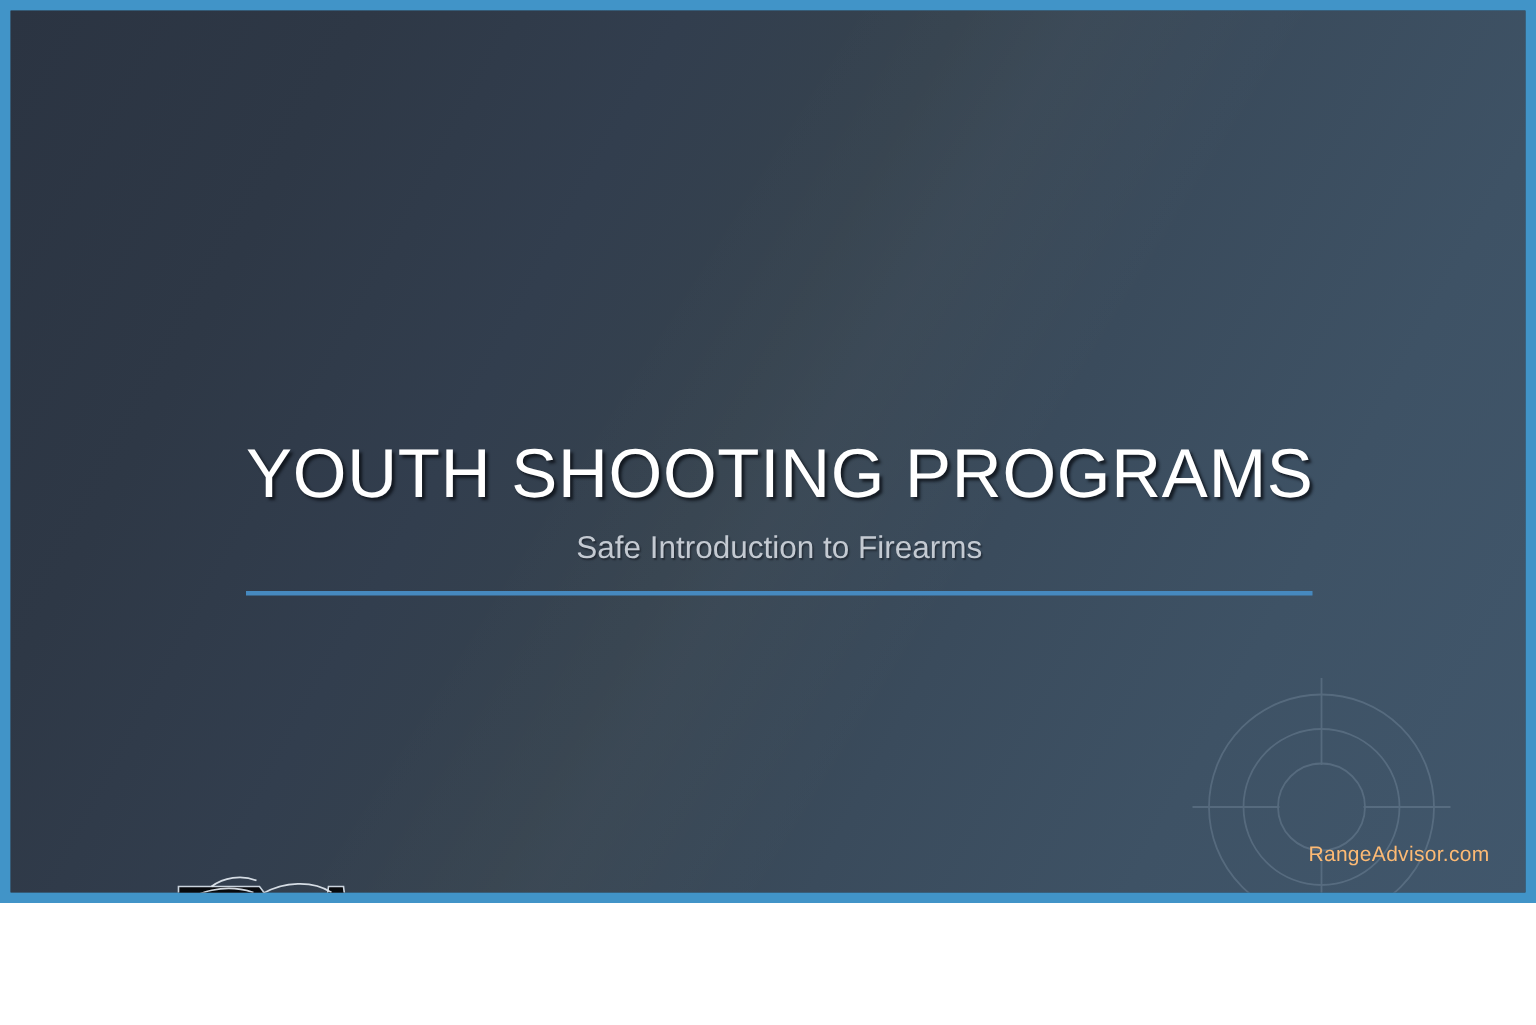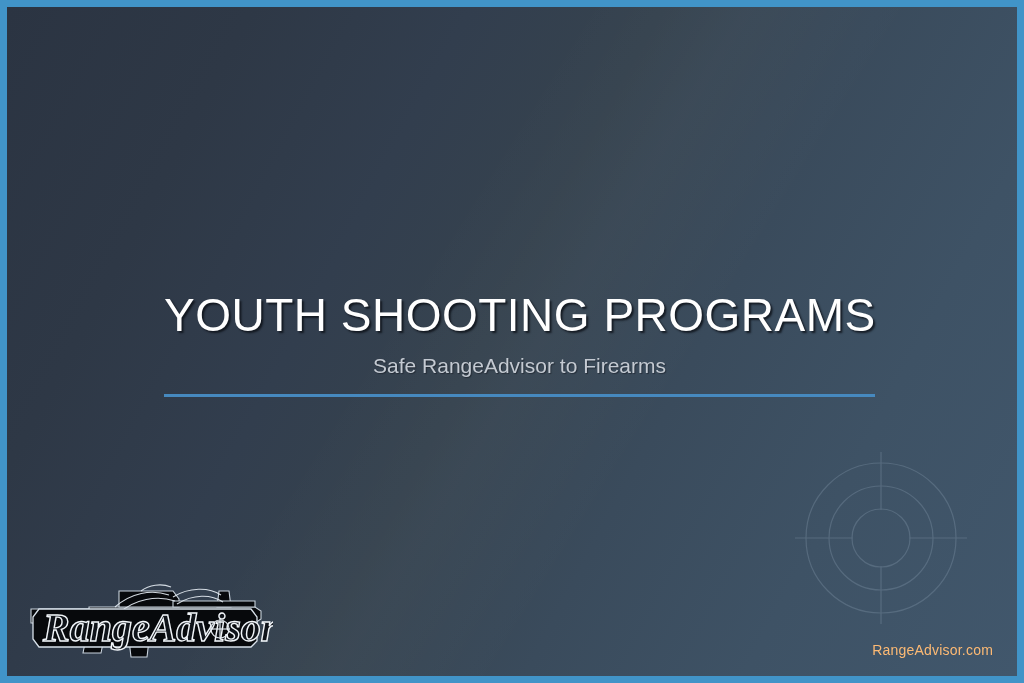--- a/index.html
+++ b/index.html
@@ -11,21 +11,21 @@
     width: 1024px;
     height: 683px;
     overflow: hidden;
     font-family: "Liberation Sans", sans-serif;
   }
 
   
   #slide {
     position: relative;
     width: 1024px;
-    height: 683px;
+    height: 602px;
     box-sizing: border-box;
     border: 7px solid #4194c8;
     background: #2e3845;
     overflow: hidden;
   }
 
   
   #slide-bg {
     position: absolute;
     inset: 0;
@@ -134,21 +134,21 @@
         <line x1="91" y1="5" x2="91" y2="63"></line>
         <line x1="91" y1="119" x2="91" y2="177"></line>
         <line x1="5" y1="91" x2="63" y2="91"></line>
         <line x1="119" y1="91" x2="177" y2="91"></line>
       </g>
     </svg>
   </div>
 
   <div id="title-block">
     <h1 id="slide-title">YOUTH SHOOTING PROGRAMS</h1>
-    <p id="slide-subtitle">Safe RangeAdvisor to Firearms</p>
+    <p id="slide-subtitle">Safe Introduction to Firearms</p>
   </div>
   <div id="accent-rule"></div>
 
   <div id="brand-logo">
     <svg viewBox="0 0 250 92" width="250" height="92" aria-hidden="true">
       <defs>
         <clipPath id="logoClip">
             <rect x="0" y="0" width="250" height="92"></rect>
           </clipPath>
       </defs>

